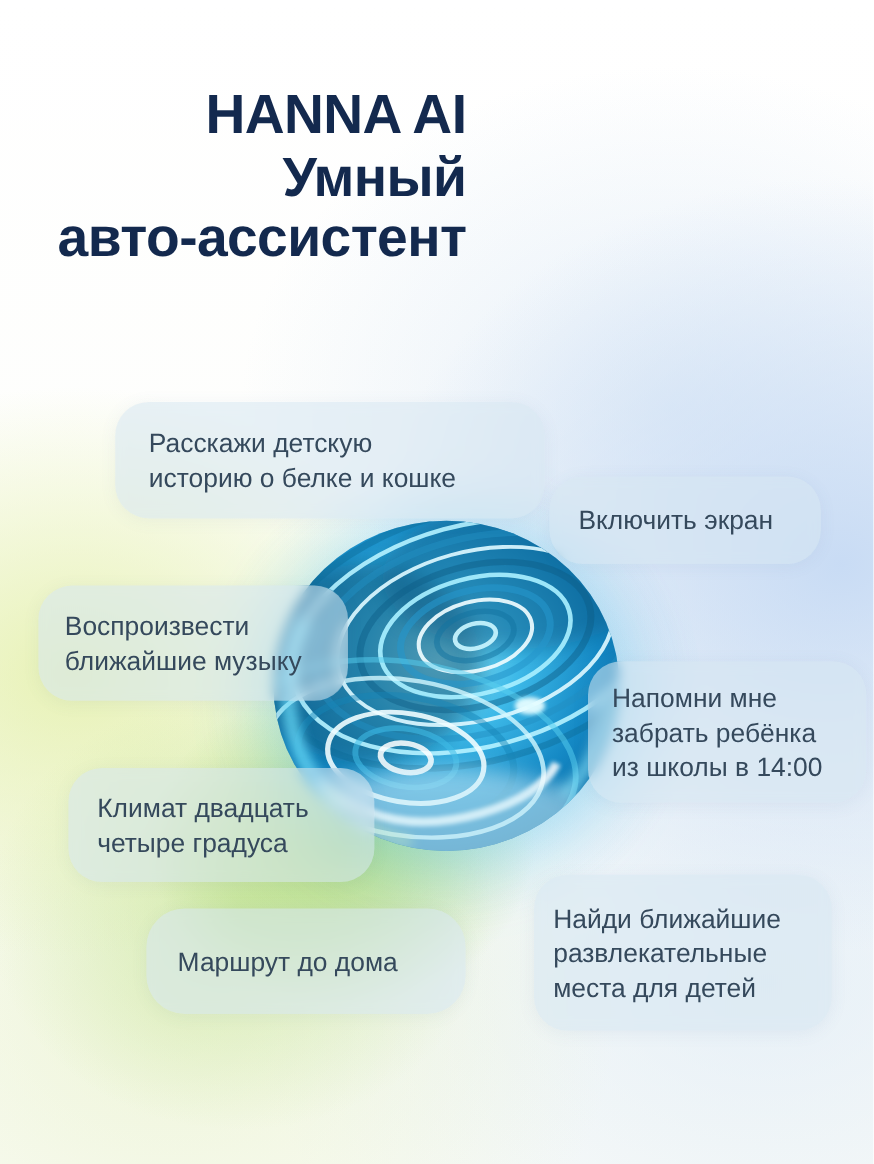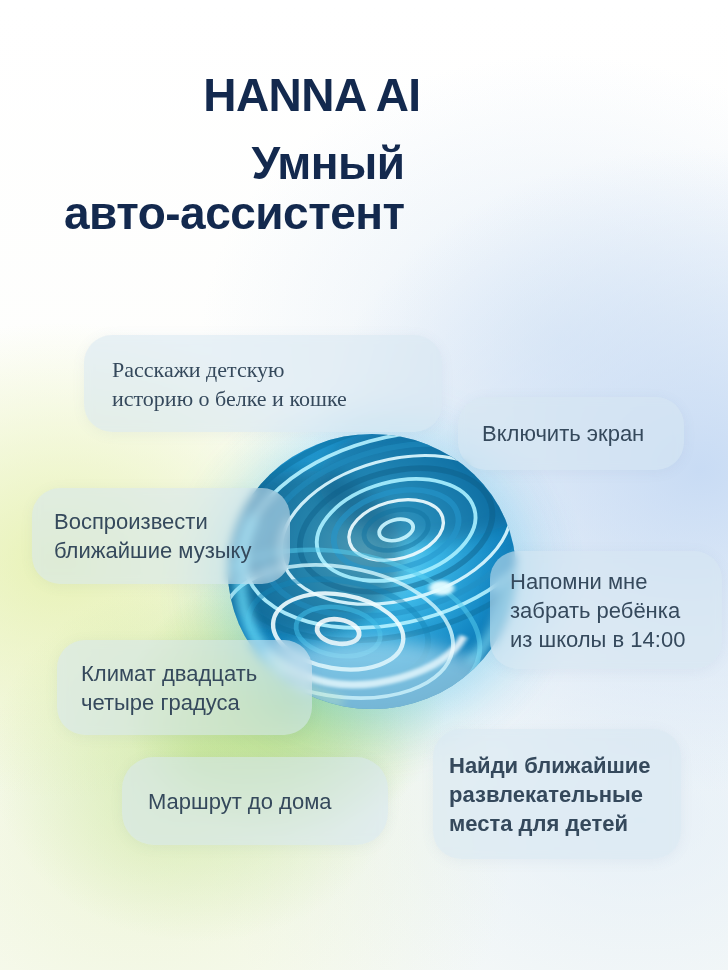--- a/index.html
+++ b/index.html
@@ -23,46 +23,46 @@
   .title-block{
     position:absolute;left:48px;top:68px;
     color:#13294e;
     letter-spacing:-0.5px;
     text-align:right;
   }
   .brand{
     font-size:46px;font-weight:700;line-height:54px;margin:0;
   }
   .subtitle{
-    font-size:46px;font-weight:700;line-height:50px;margin:16px;
+    font-size:46px;font-weight:700;line-height:50px;margin:0;
     white-space:pre-line;
   }
   .orb{
     position:absolute;left:227px;top:433px;width:290px;height:277px;
     filter:drop-shadow(0 8px 32px rgba(70,190,235,0.45));
   }
   .bubble{
     position:absolute;
     background:rgba(213,229,241,0.55);
     border-radius:28px;
     display:flex;align-items:center;
     color:#35495c;
     font-size:22px;line-height:29px;
     white-space:pre-line;
     backdrop-filter:blur(5px);
     box-shadow:0 2px 14px rgba(90,120,150,0.07);
     cursor:pointer;
   }
-  .b-story   {left:84px;top:335px;width:330px;height:97px; padding-left:28px;font-family:Liberation Serif, serif;}
+  .b-story   {left:96px;top:335px;width:330px;height:97px; padding-left:28px;}
   .b-screen  {left:458px;top:397px;width:202px;height:73px; padding-left:24px;align-items:center;}
   .b-music   {left:32px; top:488px;width:236px;height:96px; padding-left:22px;}
   .b-reminder{left:490px;top:551px;width:212px;height:118px;padding-left:20px;}
   .b-climate {left:57px; top:640px;width:231px;height:95px; padding-left:24px;}
   .b-route   {left:122px;top:757px;width:240px;height:88px; padding-left:26px;border-radius:32px;}
-  .b-places  {left:433px;top:729px;width:232px;height:130px;padding-left:16px;font-weight:bold;}
+  .b-places  {left:445px;top:729px;width:232px;height:130px;padding-left:16px;}
 </style>
 </head>
 <body>
 
 <div class="screen">
 
   <div class="title-block">
     <h1 class="brand">HANNA AI</h1>
     <p class="subtitle">Умный
 авто-ассистент</p>

